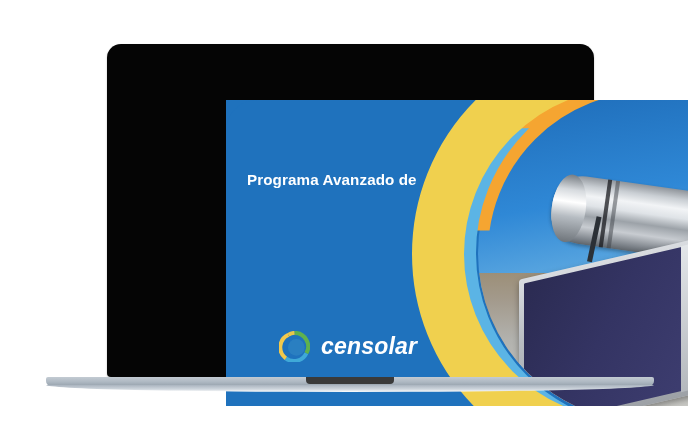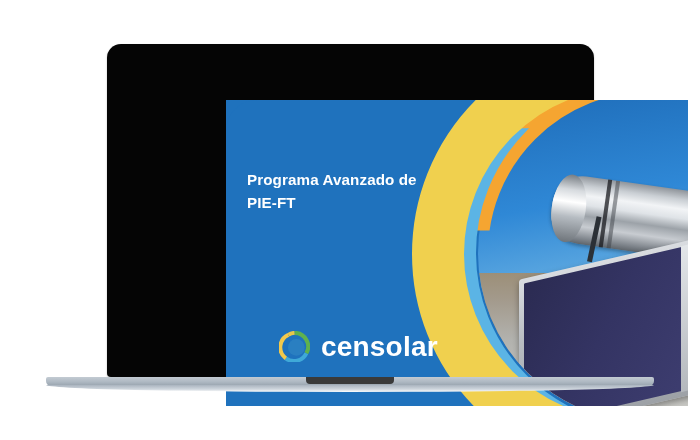--- a/index.html
+++ b/index.html
@@ -271,24 +271,25 @@
     gap: 11px;
     z-index: 40;
   }
   .logo-mark {
     width: 31px;
     height: 31px;
     flex: 0 0 auto;
   }
   .logo-word {
     color: #ffffff;
-    font-size: 28px;
+    font-size: 23px;
     font-weight: bold;
     letter-spacing: 0.2px;
     line-height: 1;
+    font-style: italic;
   }
 </style>
 </head>
 <body>
 
 <div class="stage">
 
   <div class="laptop">
 
     <div class="laptop-lid">
@@ -316,21 +317,20 @@
               </div>
             </div>
           </div>
 
           <div class="arc-orange"></div>
           <div class="arc-lightblue"></div>
           <div class="arc-yellow"></div>
 
           <div class="title-block">
             <div class="title-line">Programa Avanzado de</div>
-            <div class="title-line">PIE-FT</div>
           </div>
 
           <div class="logo">
             <svg class="logo-mark" viewBox="0 0 100 100">
               <path d="M50 6 A44 44 0 0 1 88.1 72" fill="none" stroke="#5FB14E" stroke-width="13"></path>
               <path d="M88.1 72 A44 44 0 0 1 22 88.1" fill="none" stroke="#3FA9D8" stroke-width="13"></path>
               <path d="M22 88.1 A44 44 0 0 1 30 12.6" fill="none" stroke="#F2C94C" stroke-width="13"></path>
               <path d="M30 12.6 A44 44 0 0 1 50 6" fill="none" stroke="#E8C64C" stroke-width="13"></path>
               <circle cx="56" cy="53" r="27" fill="#2A7FC1"></circle>
             </svg>

